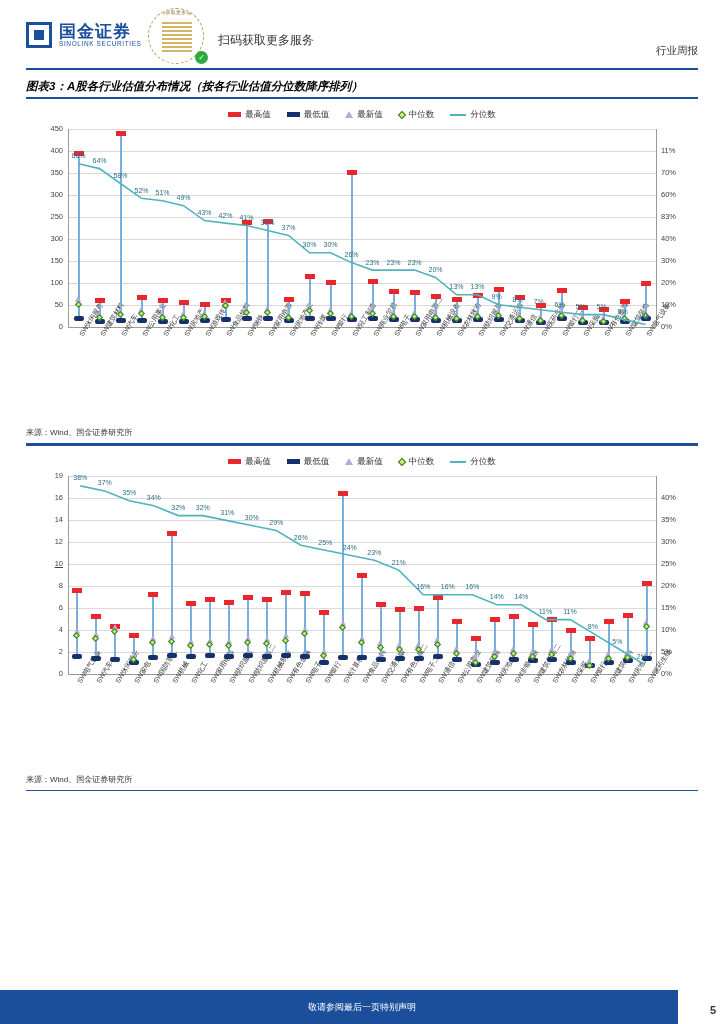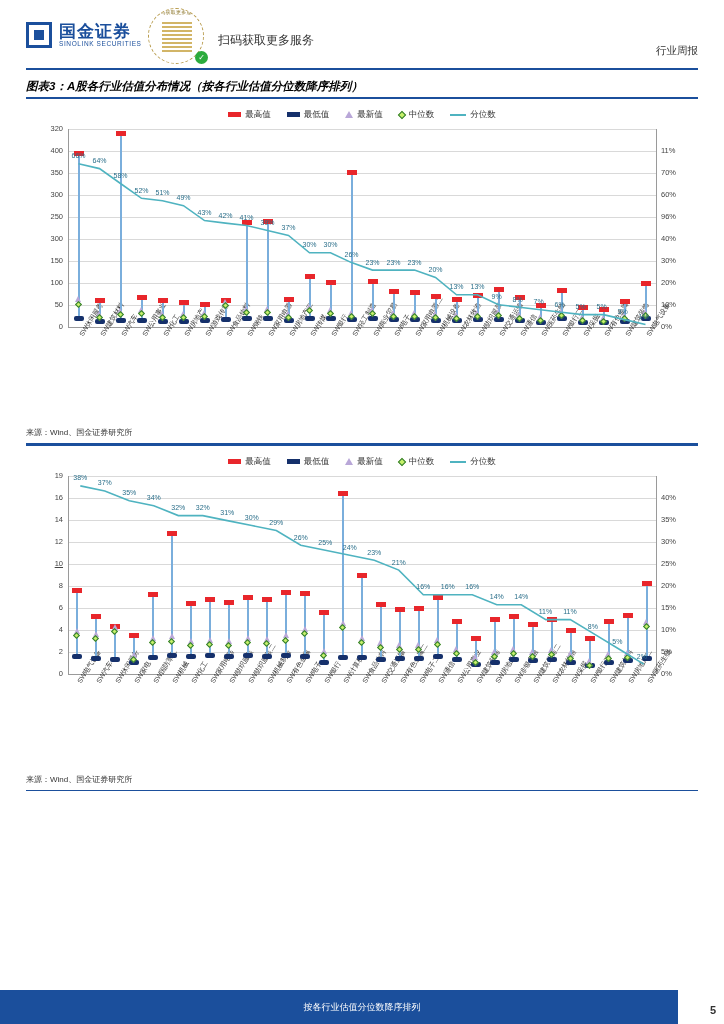--- a/index.html
+++ b/index.html
@@ -206,32 +206,32 @@
         <div class="axis-left-label" style="top: 155px; left: 0px; width: 37px;">100</div>
         <div class="axis-right-label" style="top: 155px; left: 635px;">20%</div>
         <div class="gridline" style="top: 138px; left: 42px; width: 588px;"></div>
         <div class="axis-left-label" style="top: 133px; left: 0px; width: 37px;">150</div>
         <div class="axis-right-label" style="top: 133px; left: 635px;">30%</div>
         <div class="gridline" style="top: 116px; left: 42px; width: 588px;"></div>
         <div class="axis-left-label" style="top: 111px; left: 0px; width: 37px;">300</div>
         <div class="axis-right-label" style="top: 111px; left: 635px;">40%</div>
         <div class="gridline" style="top: 94px; left: 42px; width: 588px;"></div>
         <div class="axis-left-label" style="top: 89px; left: 0px; width: 37px;">250</div>
-        <div class="axis-right-label" style="top: 89px; left: 635px;">96%</div>
+        <div class="axis-right-label" style="top: 89px; left: 635px;">83%</div>
         <div class="gridline" style="top: 72px; left: 42px; width: 588px;"></div>
         <div class="axis-left-label" style="top: 67px; left: 0px; width: 37px;">300</div>
         <div class="axis-right-label" style="top: 67px; left: 635px;">60%</div>
         <div class="gridline" style="top: 50px; left: 42px; width: 588px;"></div>
         <div class="axis-left-label" style="top: 45px; left: 0px; width: 37px;">350</div>
         <div class="axis-right-label" style="top: 45px; left: 635px;">70%</div>
         <div class="gridline" style="top: 28px; left: 42px; width: 588px;"></div>
         <div class="axis-left-label" style="top: 23px; left: 0px; width: 37px;">400</div>
         <div class="axis-right-label" style="top: 23px; left: 635px;">11%</div>
         <div class="gridline" style="top: 6px; left: 42px; width: 588px;"></div>
-        <div class="axis-left-label" style="top: 1px; left: 0px; width: 37px;">320</div>
+        <div class="axis-left-label" style="top: 1px; left: 0px; width: 37px;">450</div>
         <div class="axis-right-label" style="top: 1px; left: 635px;"></div>
         <div class="y-axis-line" style="left: 42px; top: 6px; height: 198px;"></div>
         <div class="y-axis-line" style="left: 630px; top: 6px; height: 198px;"></div>
         <div class="axis-base" style="top: 204px; left: 42px; width: 588px;"></div>
         <div class="bar-stem" style="left: 51.5px; top: 30.2px; height: 165.88px;"></div>
         <div class="cap-high" style="left: 47.5px; top: 28.2px; width: 10px;"></div>
         <div class="cap-low" style="left: 47.5px; top: 193.08px; width: 10px;"></div>
         <div class="marker-tri" style="left: 49px; top: 173.8px;"></div>
         <div class="marker-dia" style="left: 49.5px; top: 179px;"></div>
         <div class="cat-label" style="left: 50.5px; top: 210px;">SW休闲服务</div>
@@ -710,16 +710,16 @@
         <div class="pct-label" style="left: 586.25px; top: 168.25px;">5%</div>
         <div class="pct-label" style="left: 610.75px; top: 183.1px;">2%</div>
       </div>
   </div>
 
   <div class="source-line">来源：Wind、国金证券研究所</div>
   <div class="source-rule"></div>
 </div>
 
 <div class="footer">
-  <span>按各行业估值分位数降序排列</span>
+  <span>敬请参阅最后一页特别声明</span>
   <div class="footer-white-tab"></div>
   <div class="page-no-box">5</div>
 </div>
 
 </body></html>

